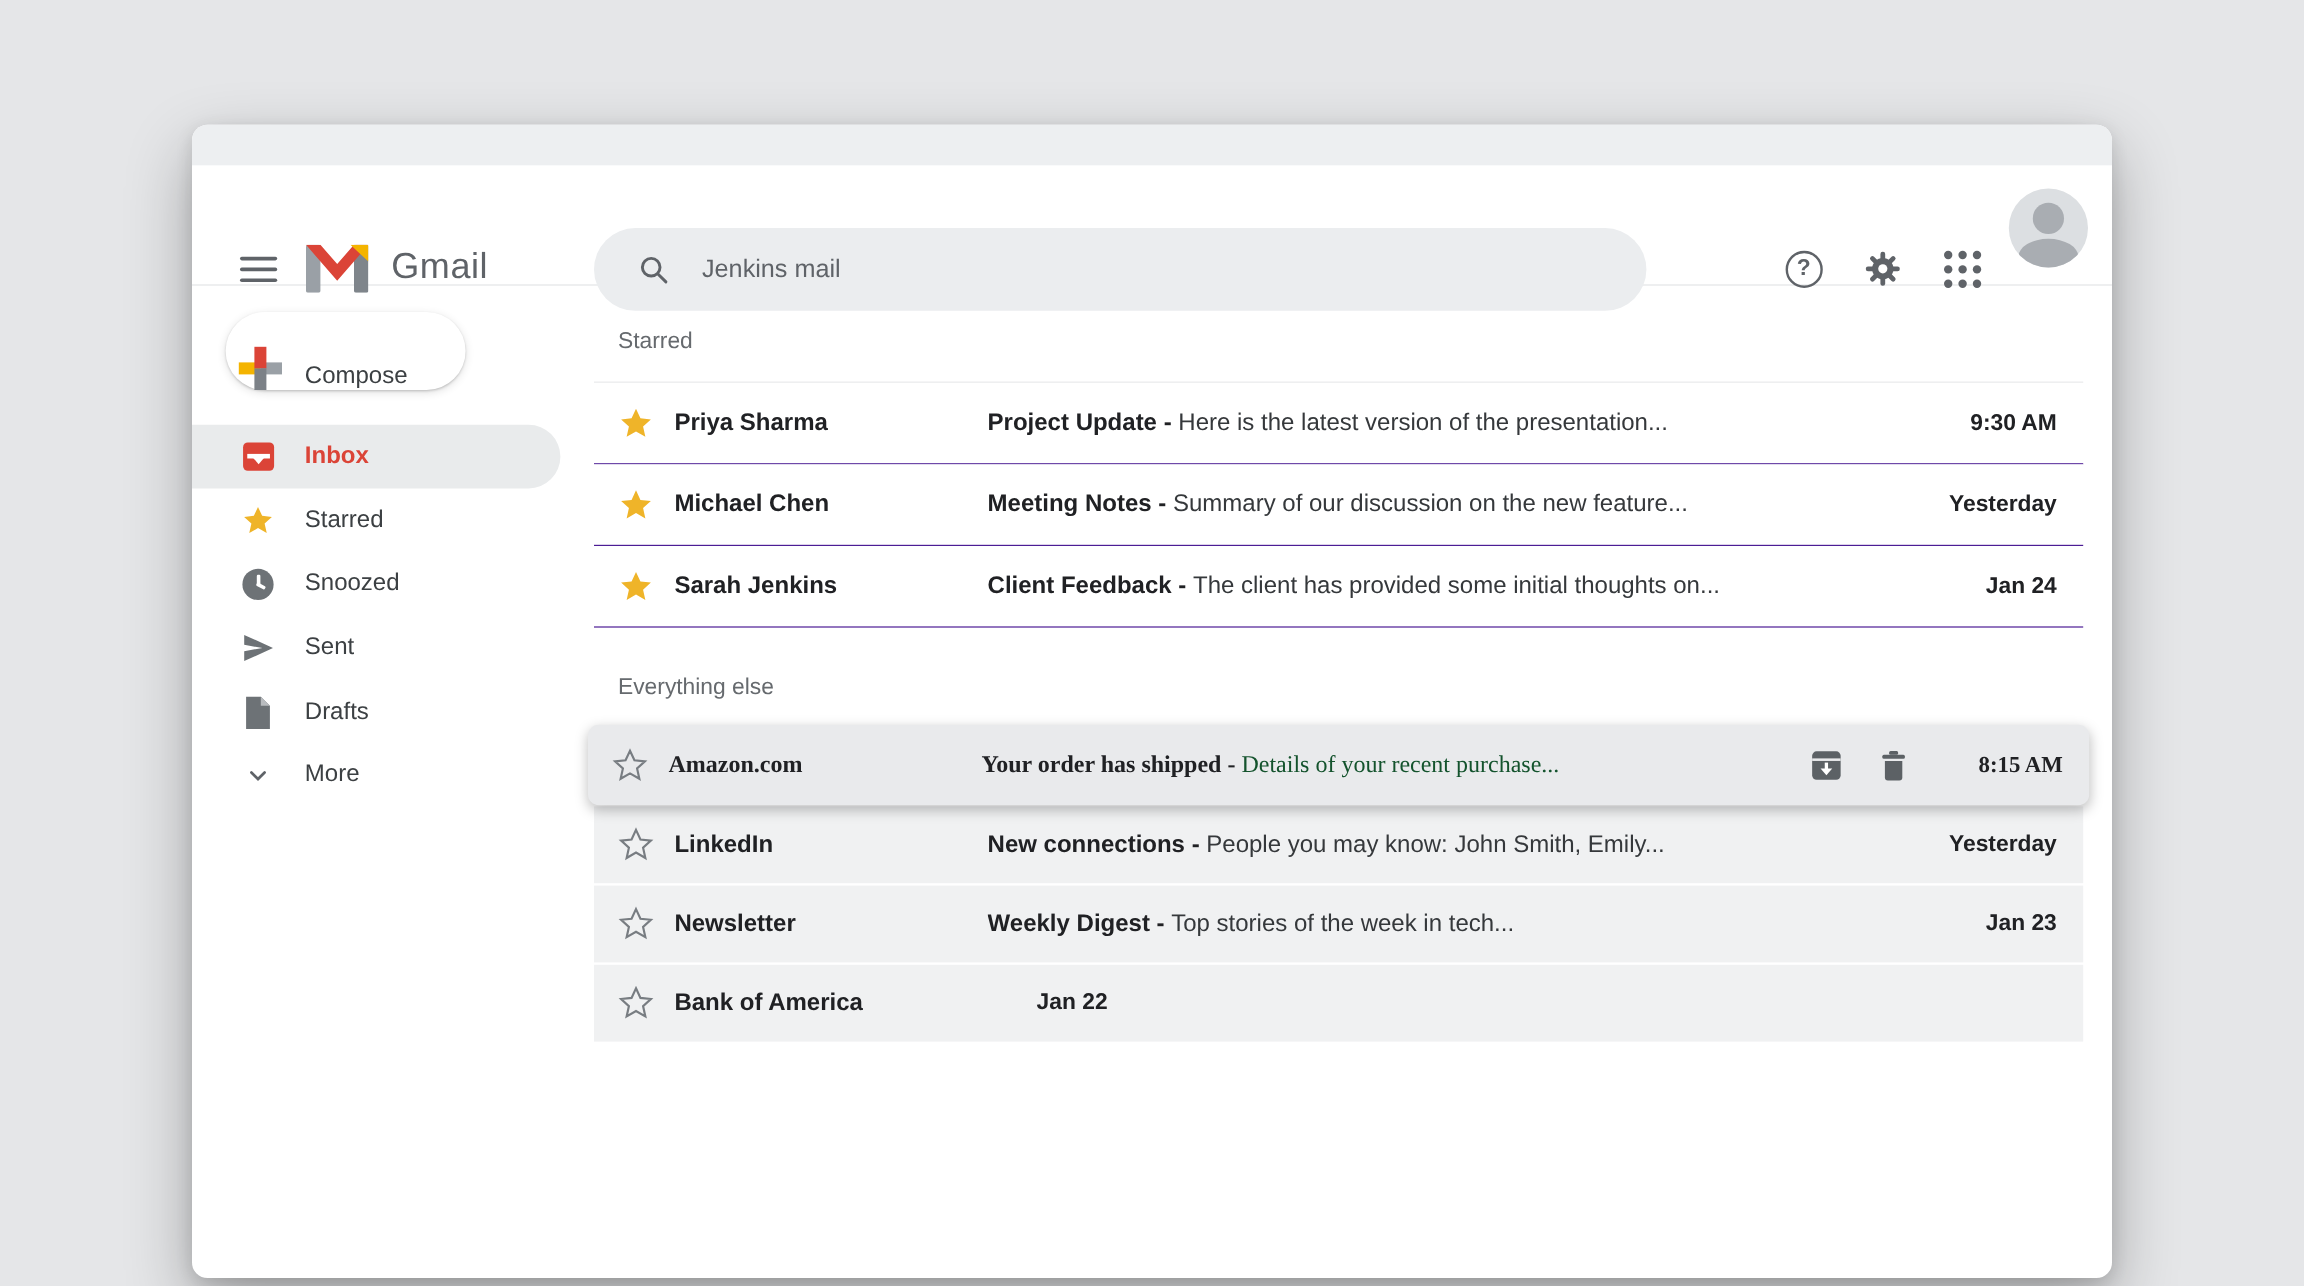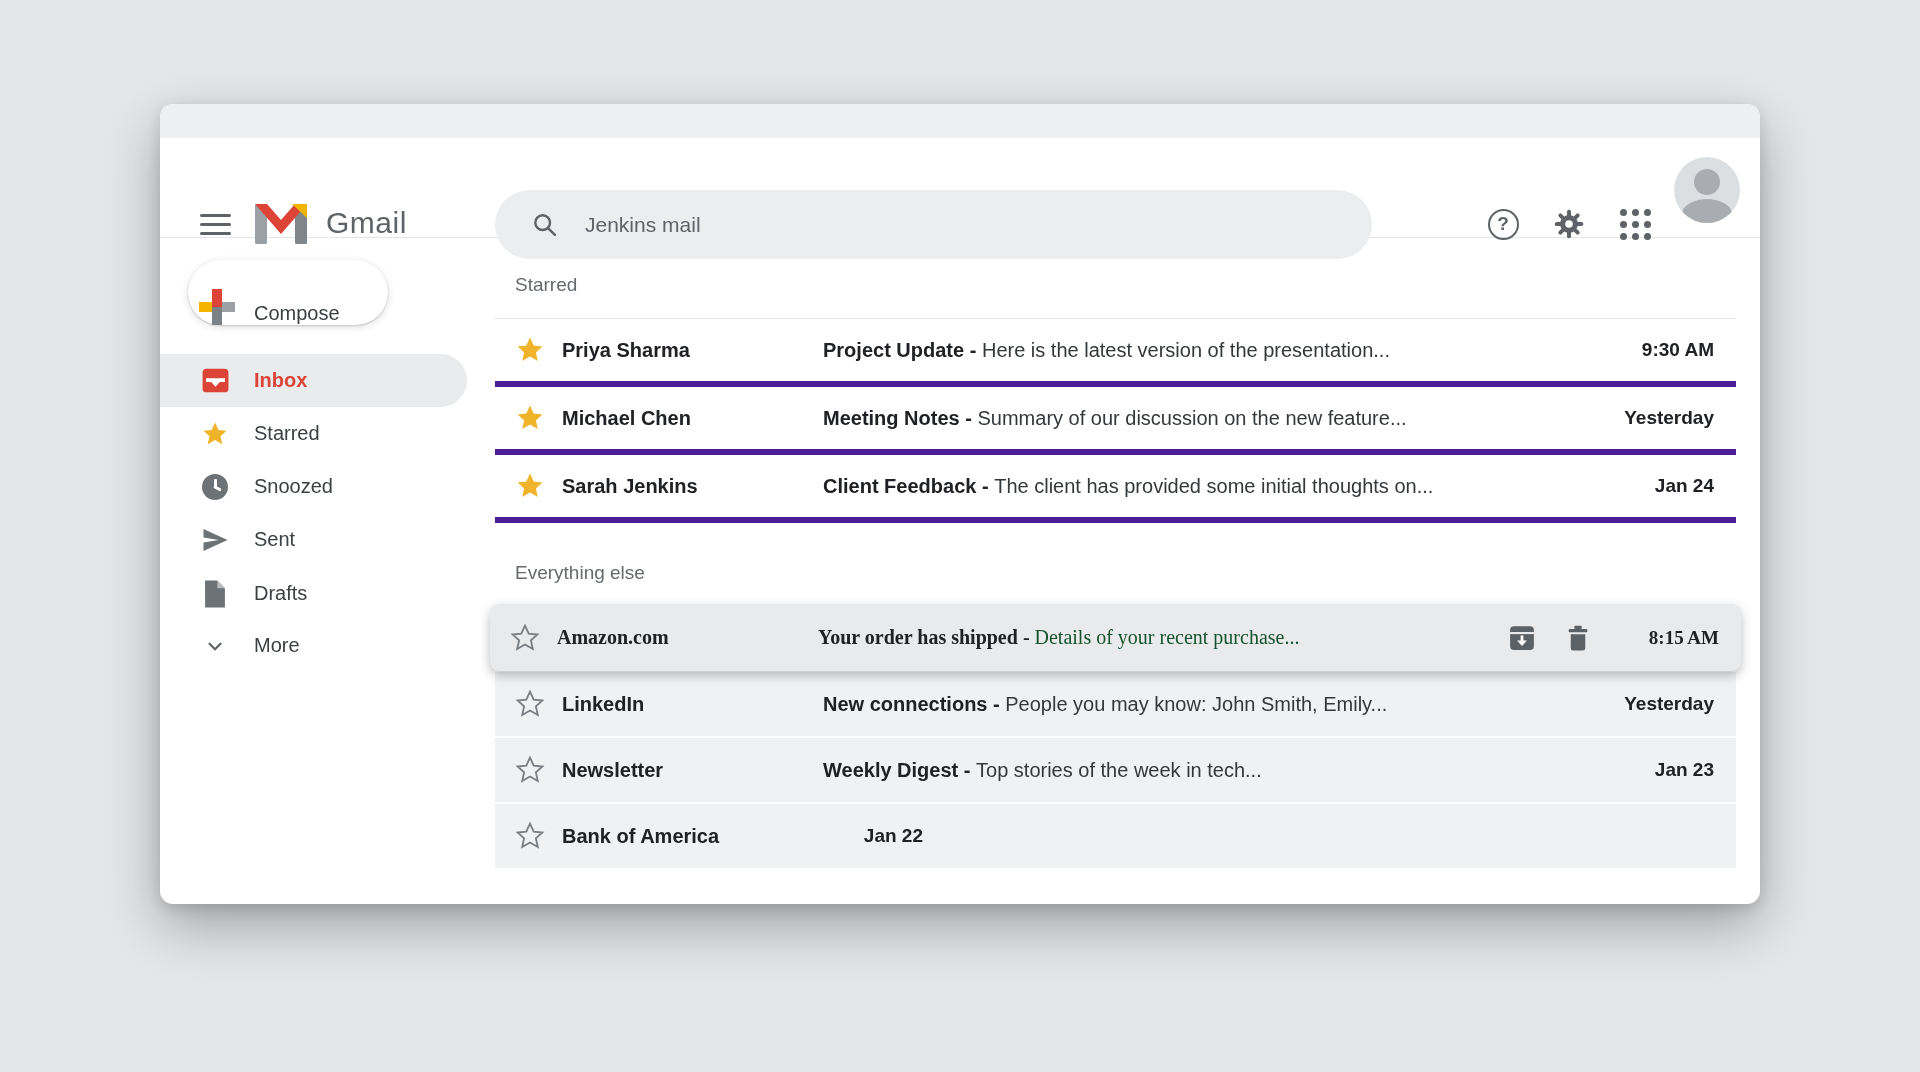--- a/index.html
+++ b/index.html
@@ -1,19 +1,19 @@
 <!DOCTYPE html>
 <html><head>
 <meta charset="utf-8">
 <style>
   * { margin:0; padding:0; box-sizing:border-box; }
   html,body { width:1920px; height:1072px; overflow:hidden; }
   body { background:#e5e6e8; font-family:"Liberation Sans","DejaVu Sans",sans-serif; color:#202124; }
 
-  .window { position:absolute; left:160px; top:104px; width:1600px; height:800px;
+  .window { position:absolute; left:160px; top:104px; width:1600px; height:961px;
             background:#fff; border-radius:13px; box-shadow:0 22px 55px rgba(0,0,0,0.30), 0 4px 14px rgba(0,0,0,0.12); }
 
   .titlebar { position:absolute; left:0; top:0; width:100%; height:34px; background:#edeff1; border-radius:13px 13px 0 0; }
 
   
   .header { position:absolute; left:0; top:34px; width:100%; height:100px; background:#fff; border-bottom:1px solid #e3e5e7; }
   .hamburger { position:absolute; left:36px; top:63px; width:46px; height:46px; display:flex; flex-direction:column; justify-content:center; gap:6px; cursor:pointer; }
   .hamburger i { display:block; width:31px; height:3px; background:#5f6368; border-radius:2px; margin-left:4px; }
   .logo-m { position:absolute; left:95px; top:66px; }
   .gmail-word { position:absolute; left:166px; top:68px; font-size:30px; color:#5f6368; letter-spacing:0.5px; }
@@ -51,21 +51,21 @@
   .clock-circle b { position:absolute; background:#fff; border-radius:1px; }
   .clock-circle .h1 { left:12px; top:5px; width:2.6px; height:9px; }
   .clock-circle .h2 { left:12px; top:11.5px; width:8px; height:2.6px; transform:rotate(28deg); transform-origin:left center; }
 
   
   .list { position:absolute; left:335px; top:0; width:1241px; height:100%; }
   .section-label { position:absolute; left:20px; font-size:19px; color:#666a6e; }
   .divider { position:absolute; left:0; width:100%; height:1px; background:#e5e7e9; }
 
   .row { position:absolute; left:0; width:100%; height:68px; display:flex; align-items:center; cursor:pointer; background:#fff; }
-  .row.unread-sec { border-bottom:6px solid #4c1d95; }
+  .row.unread-sec { border-bottom:1px solid #4c1d95; }
   .row.gray { background:#f0f1f2; height:64px; }
   .row.hover { left:-5px; width:calc(100% + 10px); height:67px; background:#e9eaec; border-radius:9px;
                box-shadow:0 4px 11px rgba(0,0,0,0.26); z-index:2;font-family:Liberation Serif, serif; }
   .star { flex:none; width:30px; height:30px; margin-left:20px; }
   .sender { flex:none; width:261px; margin-left:17px; font-size:20px; font-weight:700; color:#202124; white-space:nowrap; overflow:hidden; }
   .subj { flex:1 1 auto; overflow:hidden; white-space:nowrap; text-overflow:ellipsis; font-size:20px; color:#35383b; }
   .subj b { font-weight:700; color:#202124; }
   .subj .dash { white-space:pre; font-weight:700; color:#202124; }
   .snip-gray { color:#14532d; }
   .time { flex:none; min-width:122px; text-align:right; padding-right:22px; font-size:19px; font-weight:600; color:#202124; white-space:nowrap; }

